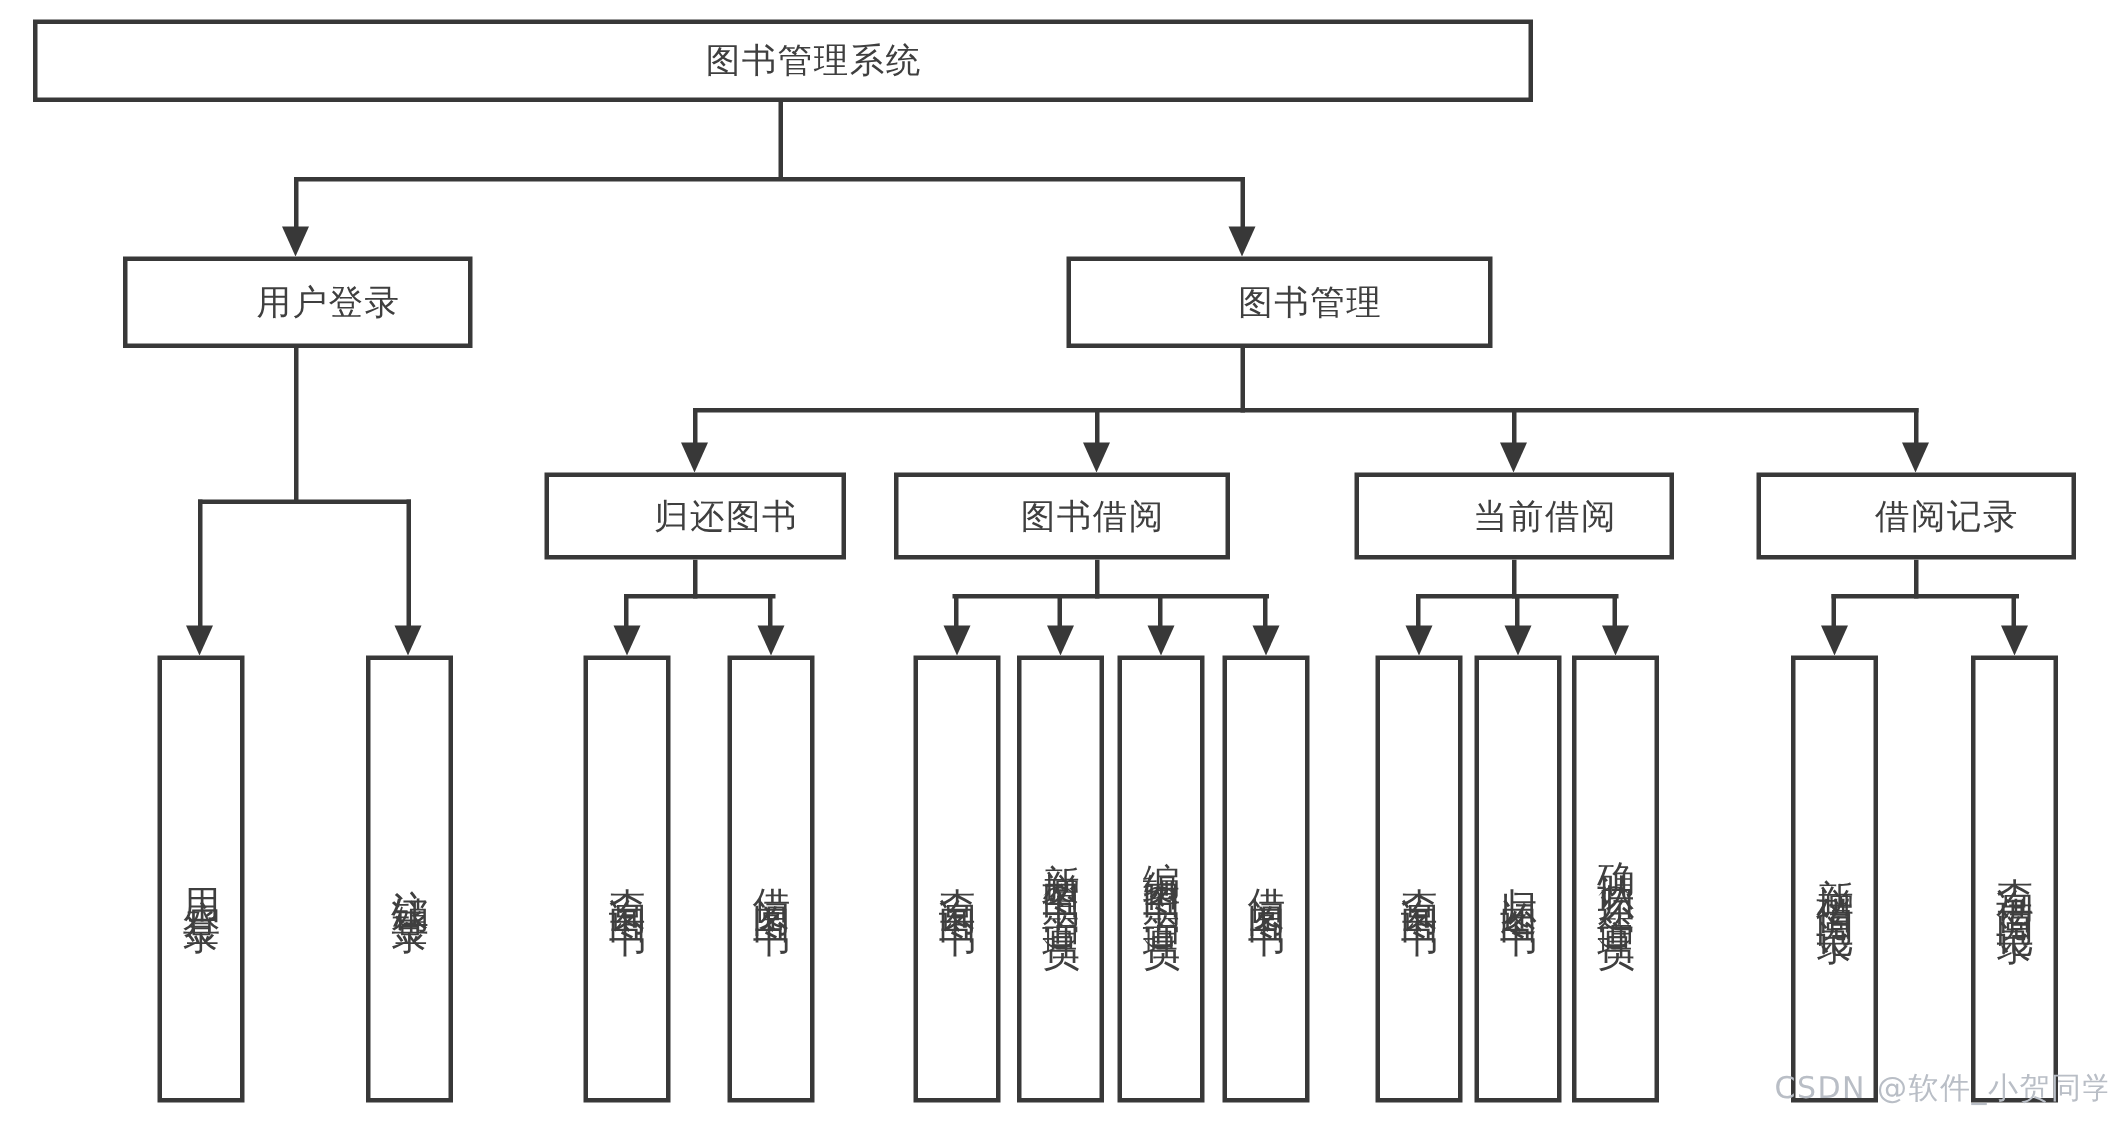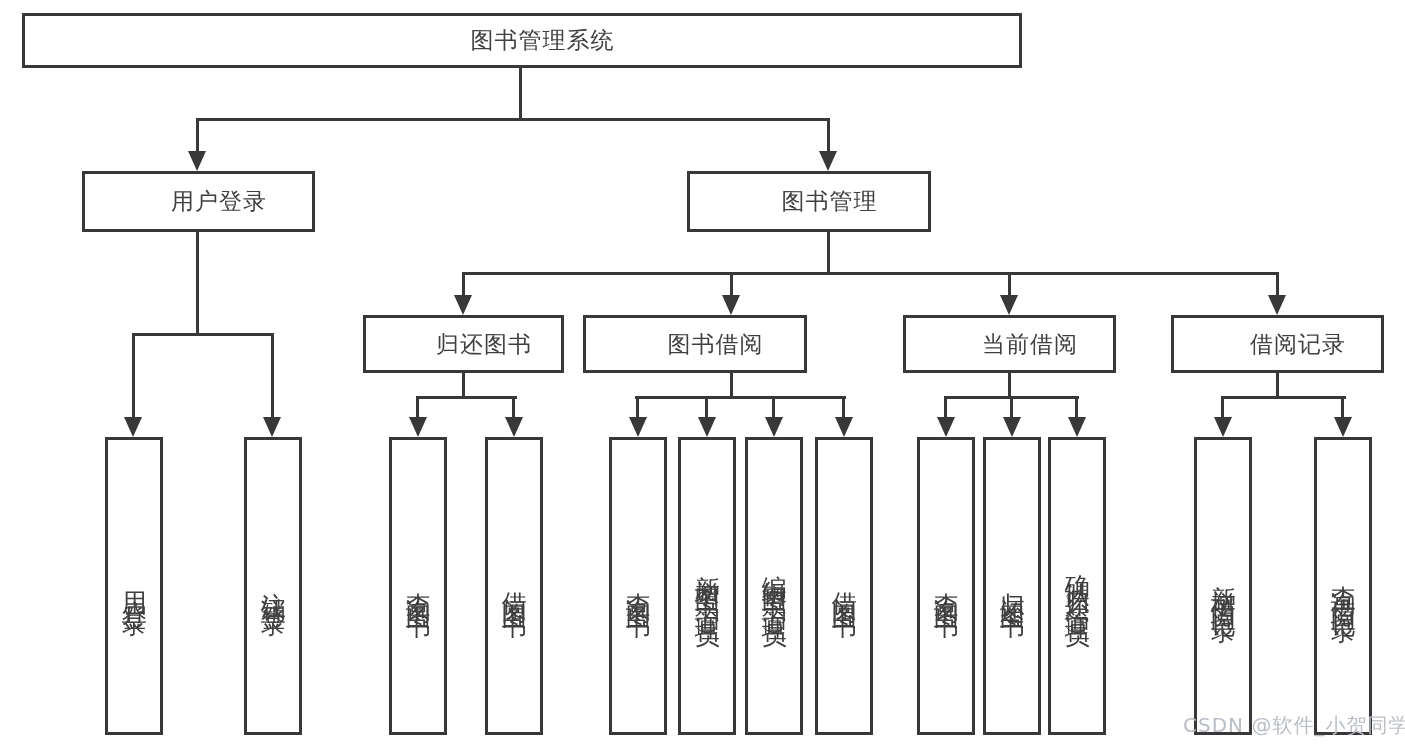--- a/index.html
+++ b/index.html
@@ -77,21 +77,21 @@
   <div class="vline" style="left:519px; top:66px; height:52px;"></div>
   <div class="hline" style="left:196px; top:118px; width:634px;"></div>
   <div class="vline" style="left:196px; top:118px; height:34px;"></div>
   <div class="arrow" style="left:188px; top:151px;"></div>
   <div class="vline" style="left:827px; top:118px; height:34px;"></div>
   <div class="arrow" style="left:819px; top:151px;"></div>
 
   <div class="node" style="left:82px; top:171px; width:233px; height:61px;">
     <span>用户登录</span>
   </div>
-  <div class="node" style="left:687px; top:171px; width:244px; height:61px;">
+  <div class="node" style="left:711px; top:171px; width:284px; height:61px;">
     <span>图书管理</span>
   </div>
 
   <div class="vline" style="left:196px; top:232px; height:104px;"></div>
   <div class="hline" style="left:132px; top:333px; width:142px;"></div>
   <div class="vline" style="left:132px; top:333px; height:85px;"></div>
   <div class="arrow" style="left:124px; top:417px;"></div>
   <div class="vline" style="left:271px; top:333px; height:85px;"></div>
   <div class="arrow" style="left:263px; top:417px;"></div>
 
@@ -102,21 +102,21 @@
   <div class="vline" style="left:730px; top:272px; height:24px;"></div>
   <div class="arrow" style="left:722px; top:295px;"></div>
   <div class="vline" style="left:1008px; top:272px; height:24px;"></div>
   <div class="arrow" style="left:1000px; top:295px;"></div>
   <div class="vline" style="left:1276px; top:272px; height:24px;"></div>
   <div class="arrow" style="left:1268px; top:295px;"></div>
 
   <div class="node" style="left:363px; top:315px; width:201px; height:58px;">
     <span>归还图书</span>
   </div>
-  <div class="node" style="left:583px; top:315px; width:224px; height:58px;">
+  <div class="node" style="left:596px; top:315px; width:224px; height:58px;">
     <span>图书借阅</span>
   </div>
   <div class="node" style="left:903px; top:315px; width:213px; height:58px;">
     <span>当前借阅</span>
   </div>
   <div class="node" style="left:1171px; top:315px; width:213px; height:58px;">
     <span>借阅记录</span>
   </div>
 
   <div class="vline" style="left:462px; top:373px; height:26px;"></div>

